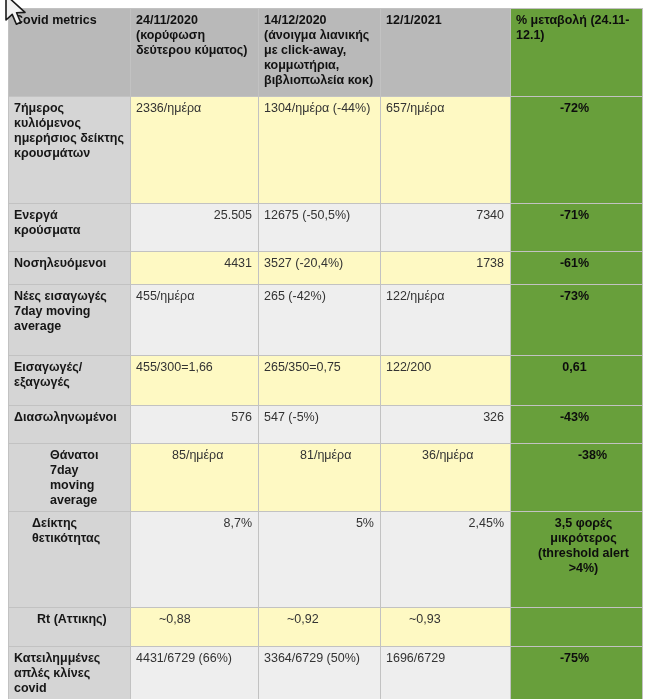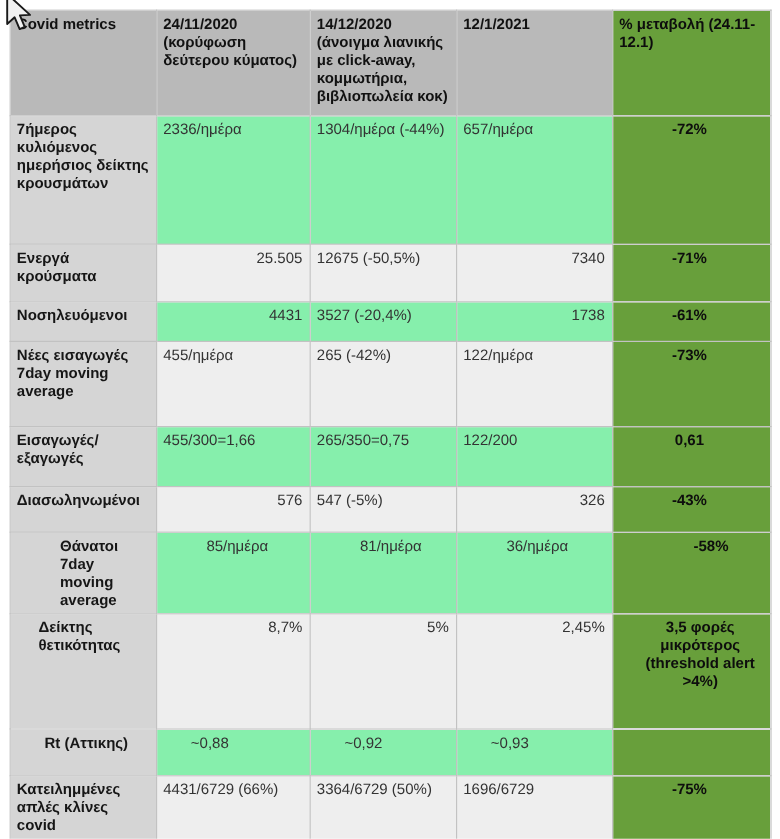--- a/index.html
+++ b/index.html
@@ -37,21 +37,21 @@
     font-weight: normal;
   }
   th { font-weight: bold; }
   .hdr-gray  { background: #b9b9b9; color: #111; }
   .hdr-green { background: #689f3b; color: #0d0d0d; }
   .lbl {
     background: #d5d5d5;
     font-weight: bold;
     color: #161616;
   }
-  .val { background: #86efac; color: #333333; }
+  .val { background: #fef9c3; color: #333333; }
   tr.shaded .val { background: #eeeeee; }
   .chg {
     background: #689f3b;
     font-weight: bold;
     color: #0d0d0d;
     text-align: center;
     padding-right: 9px;
   }
   .right { text-align: right; padding-right: 6px; }
   
@@ -143,21 +143,21 @@
       <td class="val">547 (-5%)</td>
       <td class="val right">326</td>
       <td class="chg">-43%</td>
     </tr>
 
     <tr class="r7">
       <td class="lbl">Θάνατοι 7day moving average</td>
       <td class="val">85/ημέρα</td>
       <td class="val">81/ημέρα</td>
       <td class="val">36/ημέρα</td>
-      <td class="chg">-58%</td>
+      <td class="chg">-38%</td>
     </tr>
 
     <tr class="r8 shaded">
       <td class="lbl">Δείκτης θετικότητας</td>
       <td class="val right">8,7%</td>
       <td class="val right">5%</td>
       <td class="val right">2,45%</td>
       <td class="chg">3,5 φορές μικρότερος (threshold alert &gt;4%)</td>
     </tr>
 

